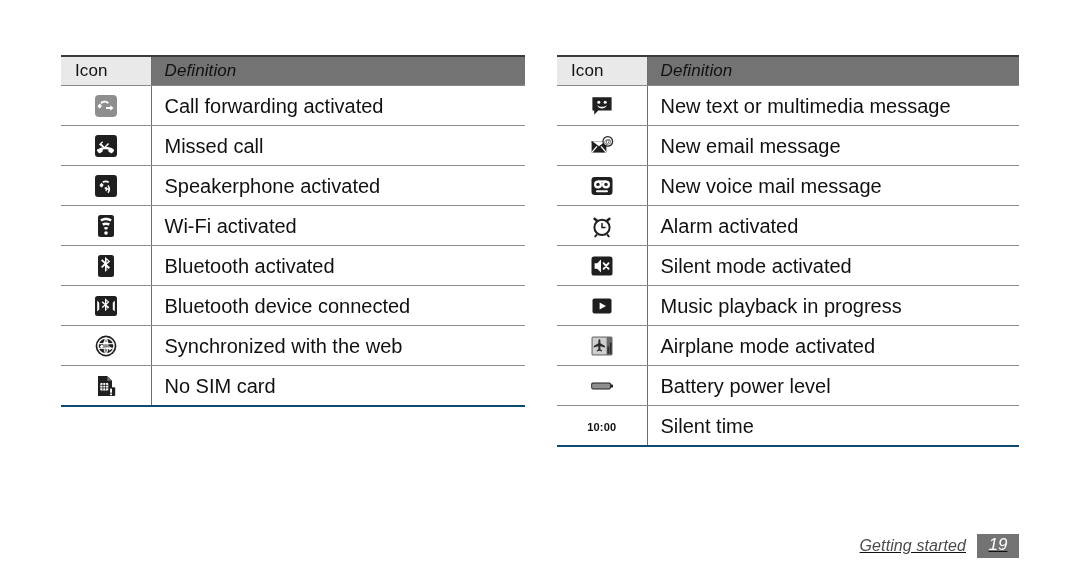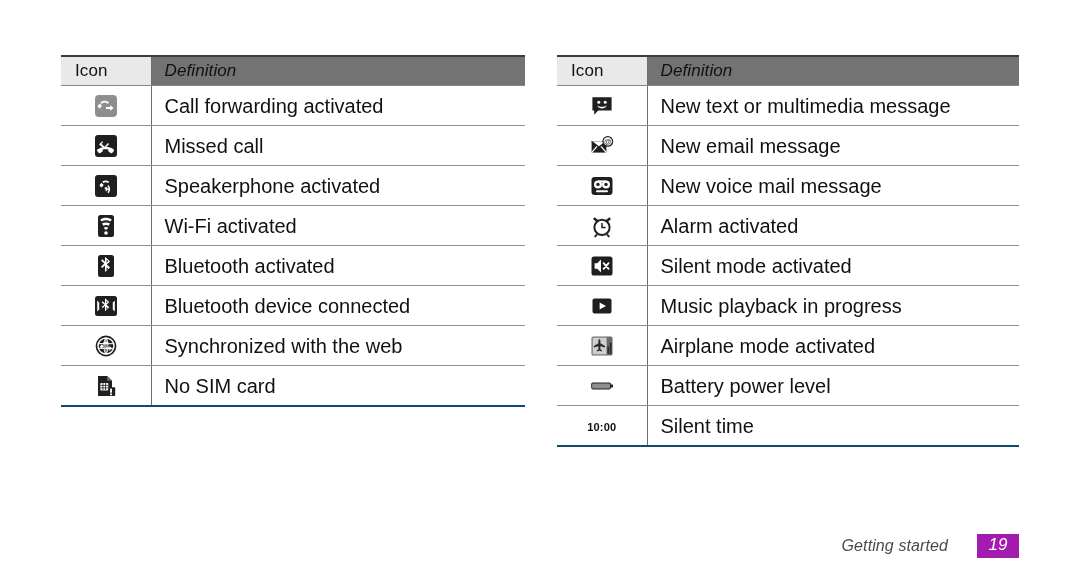--- a/index.html
+++ b/index.html
@@ -105,38 +105,38 @@
     color: #111;
   }
 
   
   .footer {
     position: absolute;
     right: 61px;
     top: 534px;
     display: flex;
     align-items: center;
-    gap: 17px;
+    gap: 11px;
+    text-decoration: underline;
   }
   .footer-label {
     font-style: italic;
     font-size: 16px;
     color: #4a4a4a;
     letter-spacing: .1px;
   }
   .page-badge {
-    background: #a21caf;
+    background: #737373;
     color: #ffffff;
     font-style: italic;
     font-size: 17px;
     padding: 2px 11px 3px 11px;
     line-height: 1.1;
     min-width: 20px;
     text-align: center;
-    margin-left: 12px;
   }
 </style>
 </head>
 <body>
 
 <div class="page">
   <div class="tables-area">
 
     <table class="icon-table left">
       <colgroup>

